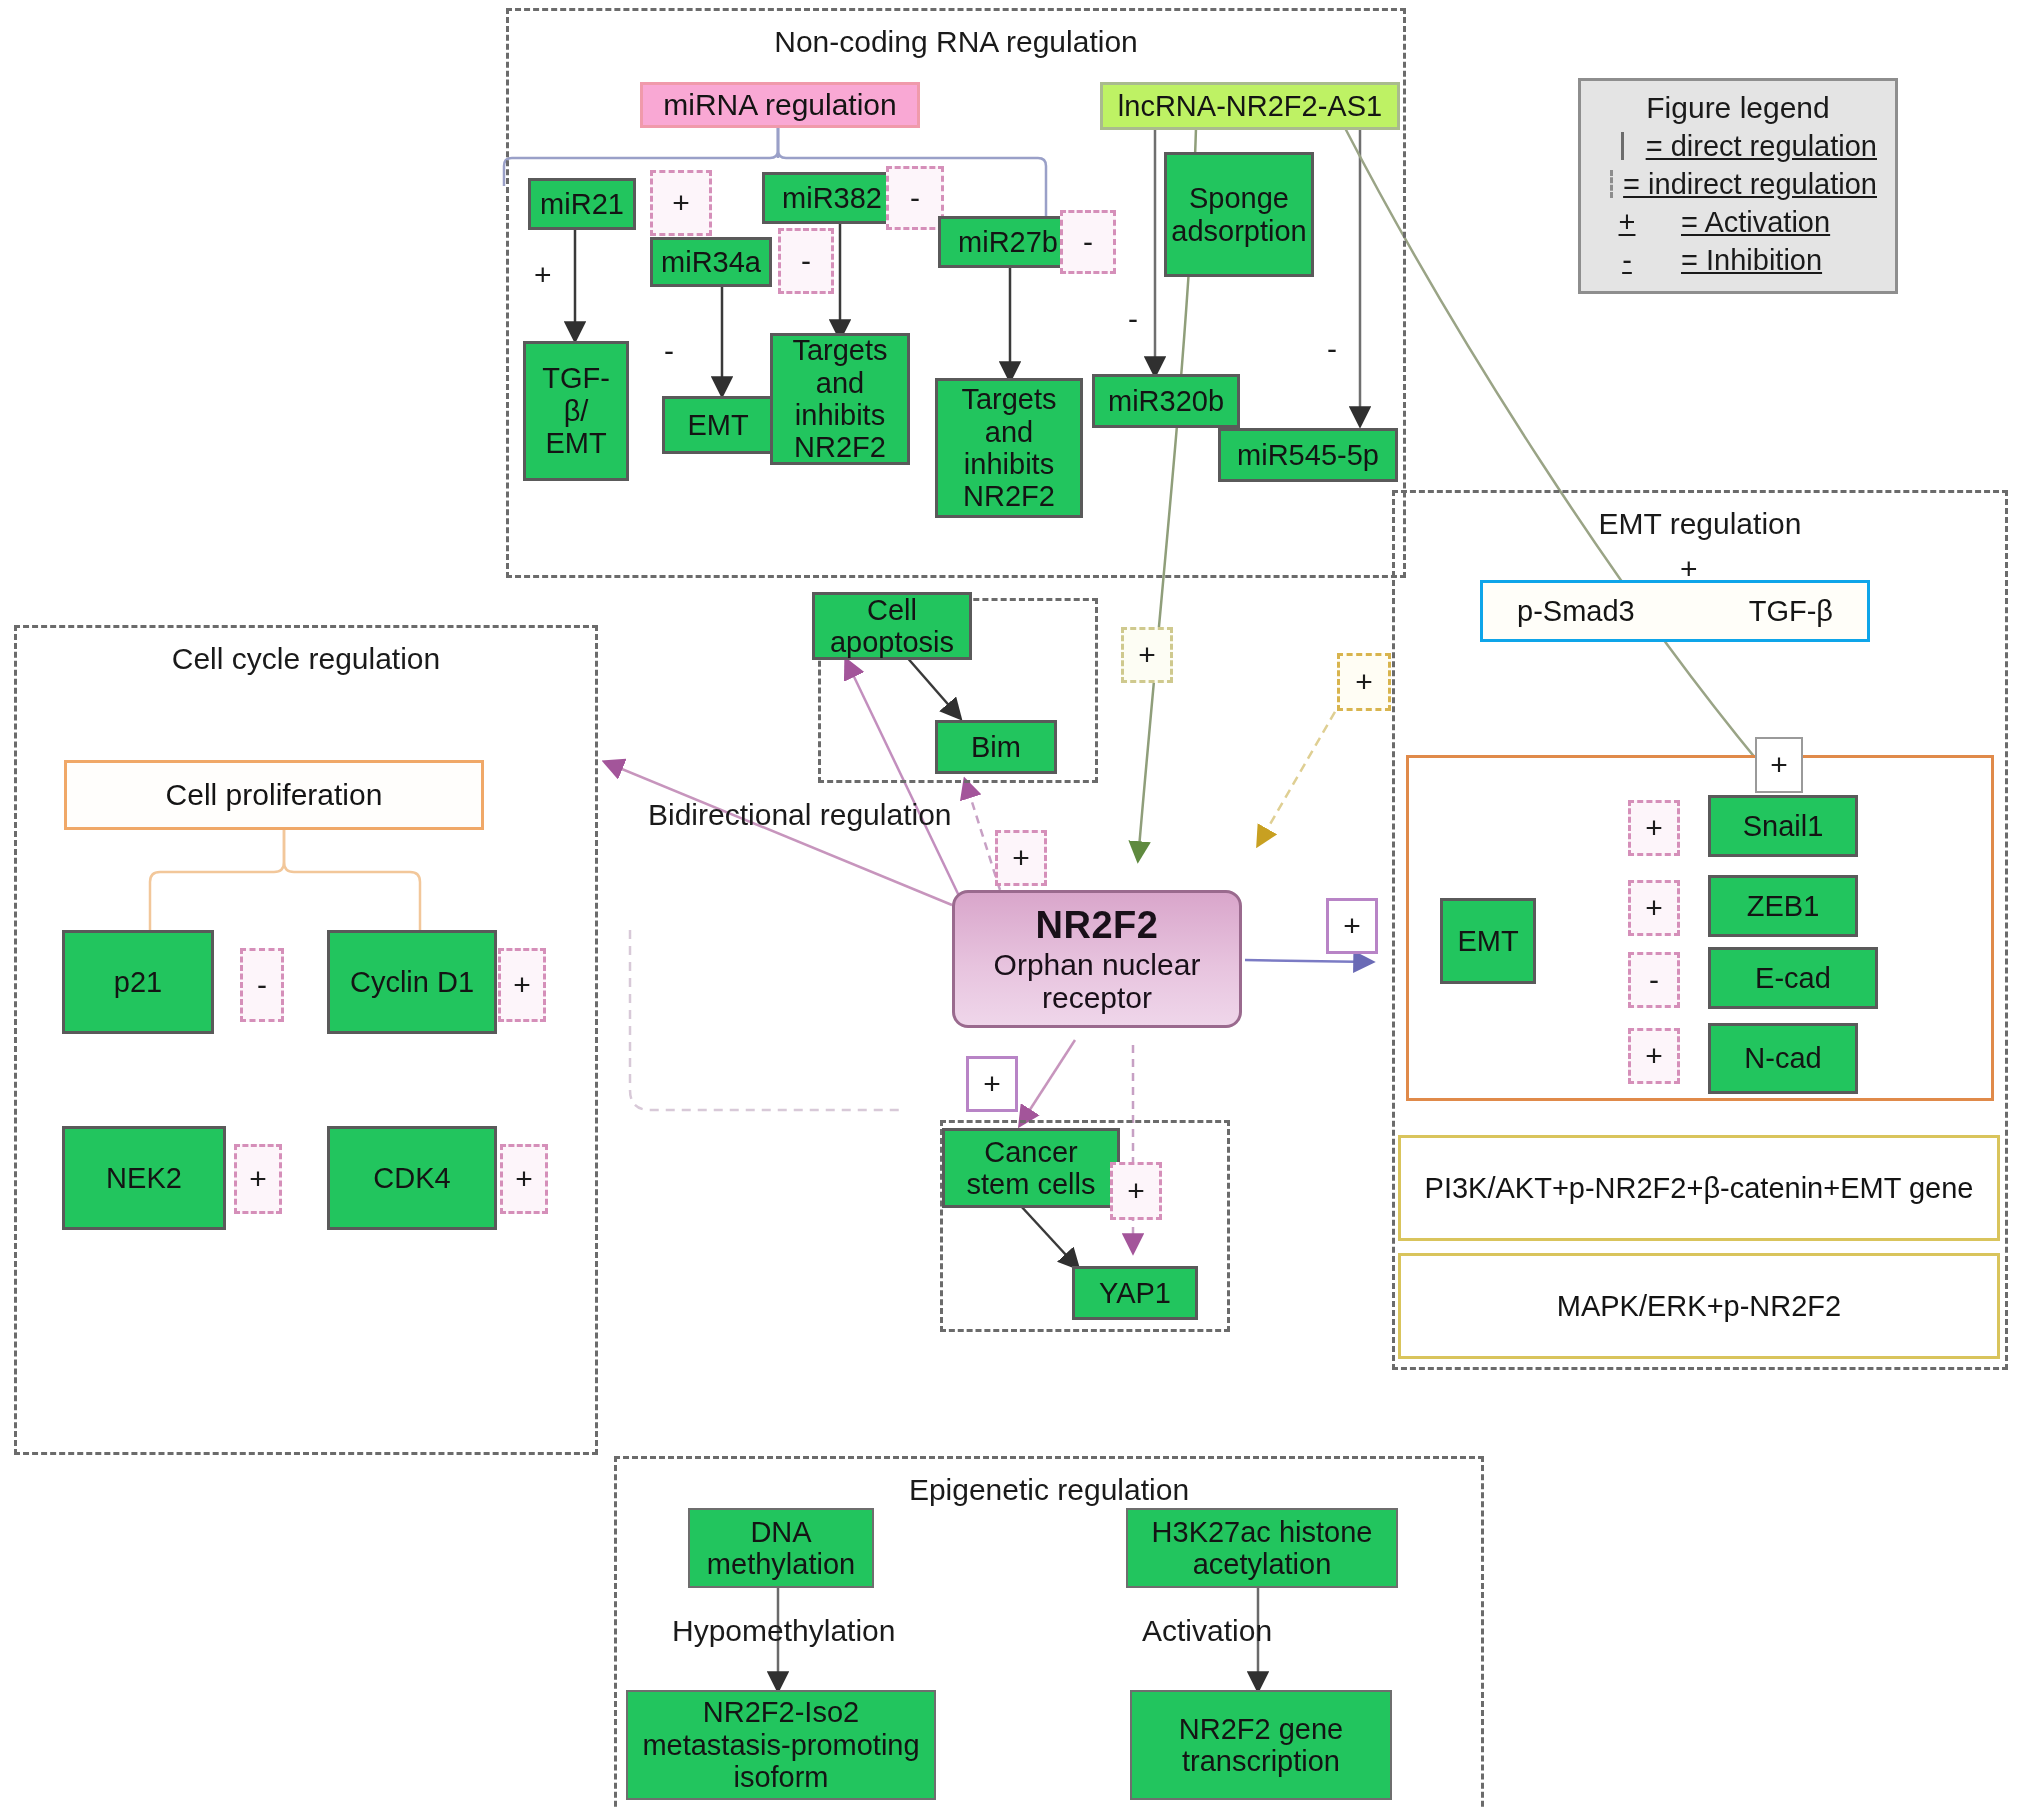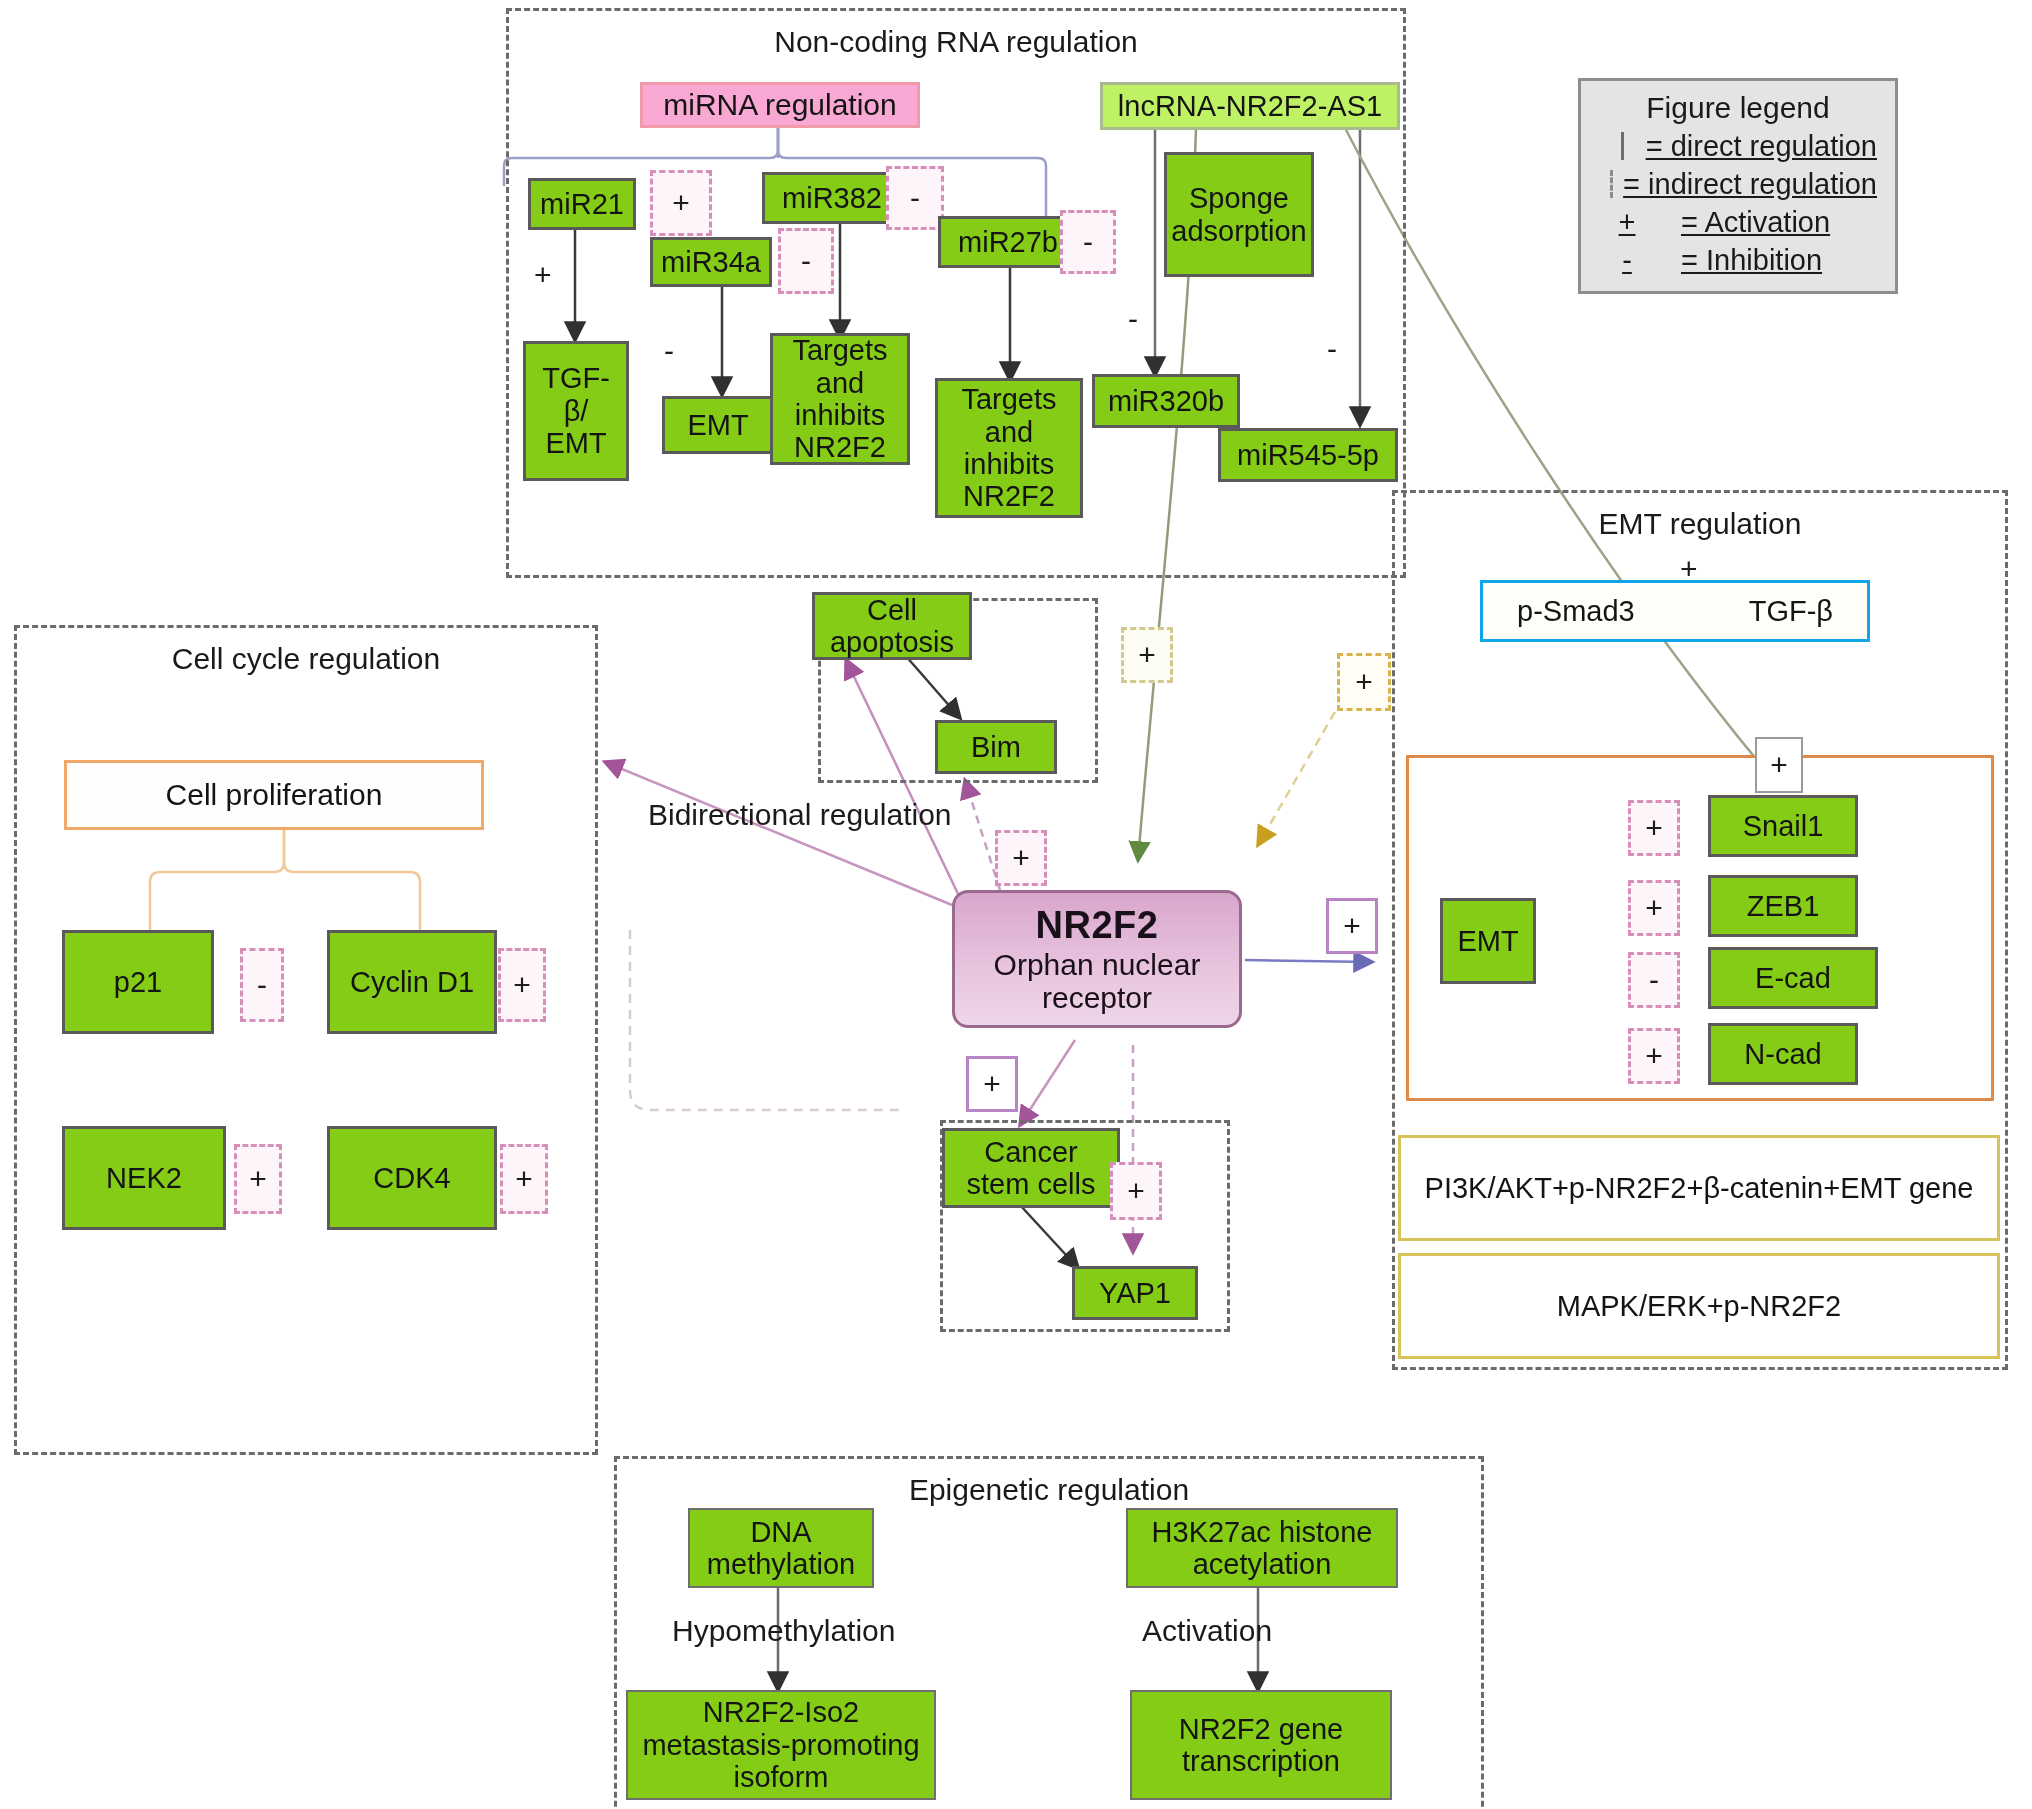--- a/index.html
+++ b/index.html
@@ -28,21 +28,21 @@
     text-align: center;
     top: 14px;
     left: 0;
     font-size: 30px;
     color: #1a1a1a;
   }
   
   .node {
     position: absolute;
     border: 3px solid #5a5a5a;
-    background: #84cc16;
+    background: #22c55e;
     display: flex;
     align-items: center;
     justify-content: center;
     text-align: center;
     font-size: 29px;
     line-height: 1.12;
     padding: 2px 6px;
     color: #141414;
   }
   .node.thin { border-width: 2px; border-color: #6e6e6e; }
@@ -301,21 +301,21 @@
   <div class="sign dd-pink" style="left:1628px; top:800px; width:52px; height:56px;">+</div>
   <div class="node" style="left:1708px; top:795px; width:150px; height:62px;">Snail1</div>
 
   <div class="sign dd-pink" style="left:1628px; top:880px; width:52px; height:56px;">+</div>
   <div class="node" style="left:1708px; top:875px; width:150px; height:62px;">ZEB1</div>
 
   <div class="sign dd-pink" style="left:1628px; top:952px; width:52px; height:56px;">-</div>
   <div class="node" style="left:1708px; top:947px; width:170px; height:62px;">E-cad</div>
 
   <div class="sign dd-pink" style="left:1628px; top:1028px; width:52px; height:56px;">+</div>
-  <div class="node" style="left:1708px; top:1023px; width:150px; height:62px;">N-cad</div>
+  <div class="node" style="left:1708px; top:1023px; width:150px; height:71px;">N-cad</div>
 
   <div class="node box-olive" style="left:1398px; top:1135px; width:602px; height:106px; font-size:29px;">PI3K/AKT+p-NR2F2+β-catenin+EMT gene</div>
   <div class="node box-olive" style="left:1398px; top:1253px; width:602px; height:106px; font-size:29px;">MAPK/ERK+p-NR2F2</div>
 
   <div class="section" style="left:614px; top:1456px; width:870px; height:378px;">
     <div class="section-title">Epigenetic regulation</div>
   </div>
 
   <div class="node thin" style="left:688px; top:1508px; width:186px; height:80px;">DNA methylation</div>
   <div class="label-free" style="left:672px; top:1614px;">Hypomethylation</div>

